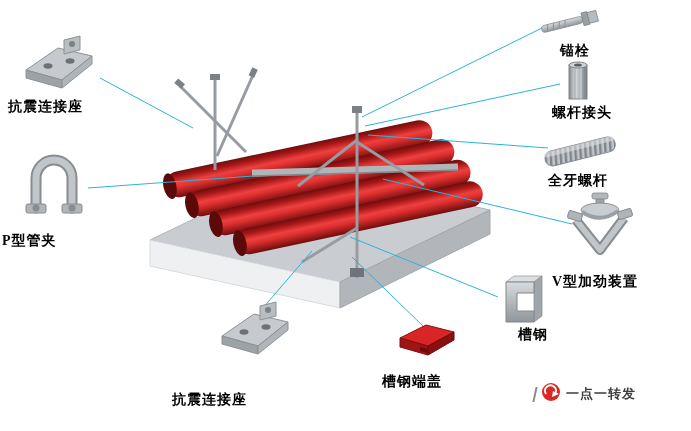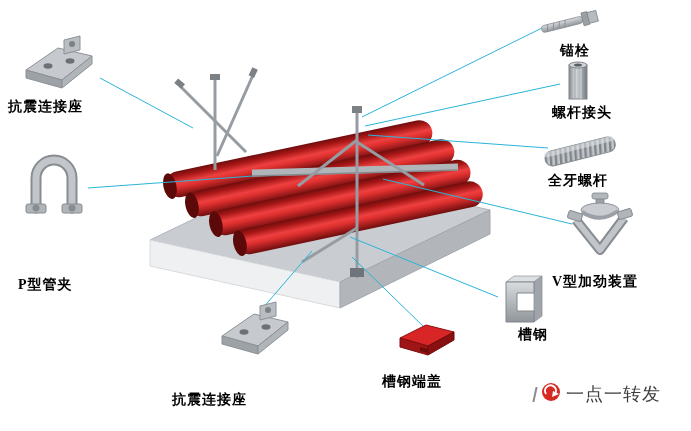--- a/index.html
+++ b/index.html
@@ -33,22 +33,22 @@
     position: absolute;
     left: 534px;
     top: 382px;
     display: flex;
     align-items: center;
     gap: 5px;
   }
   .wm-bar { width: 2px; height: 15px; background: #8a8a8a; transform: skewX(-12deg); }
   .wm-text {
     font-family: "Liberation Sans", sans-serif;
-    font-size: 18px;
-    font-weight: 400;
+    font-size: 13px;
+    font-weight: 700;
     color: #3d3d3d;
     letter-spacing: 1px;
   }
 </style>
 </head>
 <body>
 
 <div class="canvas">
 
   <svg class="scene" width="691" height="431" viewBox="0 0 691 431">
@@ -228,21 +228,21 @@
       <polygon points="8,38 44,48 44,56 8,46" fill="#9da2a7" stroke="#8d9196" stroke-width="1"></polygon>
       <polygon points="44,48 74,24 74,32 44,56" fill="#b0b5ba" stroke="#8d9196" stroke-width="1"></polygon>
       <ellipse cx="30" cy="34" rx="4.5" ry="2.8" fill="#6d7175"></ellipse>
       <ellipse cx="52" cy="29" rx="4.5" ry="2.8" fill="#6d7175"></ellipse>
       <polygon points="46,8 62,4 62,18 46,22" fill="#b9bec3" stroke="#8d9196" stroke-width="1"></polygon>
       <circle cx="54" cy="12" r="3" fill="#7c8186"></circle>
     </svg>
   </div>
 
   <div class="label" style="left:8px; top:98px;">抗震连接座</div>
-  <div class="label" style="left:18px; top:232px;margin-top:44px;">P型管夹</div>
+  <div class="label" style="left:2px; top:232px;">P型管夹</div>
   <div class="label" style="left:560px; top:42px;">锚栓</div>
   <div class="label" style="left:552px; top:104px;text-align:center;">螺杆接头</div>
   <div class="label" style="left:548px; top:172px;">全牙螺杆</div>
   <div class="label" style="left:552px; top:273px;">V型加劲装置</div>
   <div class="label" style="left:518px; top:326px;font-family:Liberation Serif, serif;">槽钢</div>
   <div class="label" style="left:382px; top:373px;">槽钢端盖</div>
   <div class="label" style="left:172px; top:391px;">抗震连接座</div>
 
   <div class="watermark">
     <span class="wm-bar"></span>

